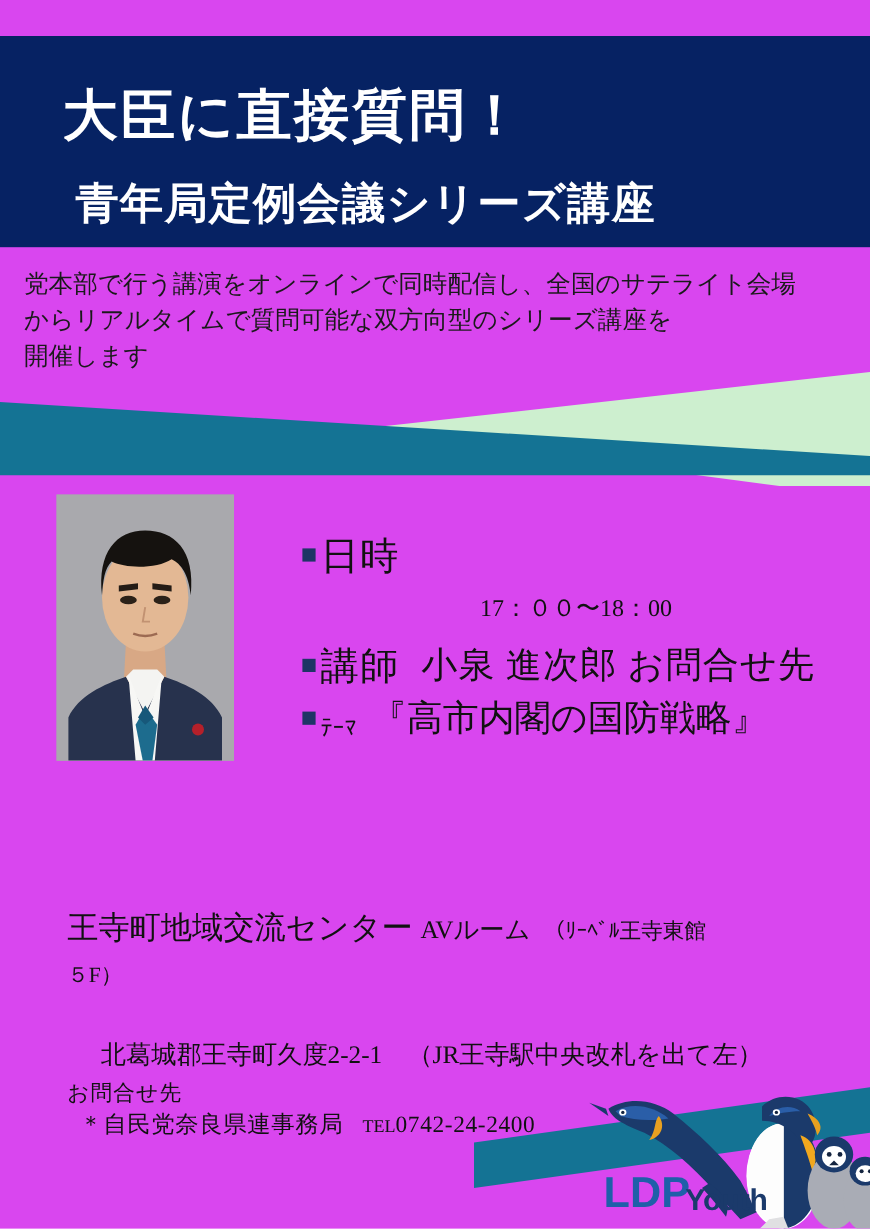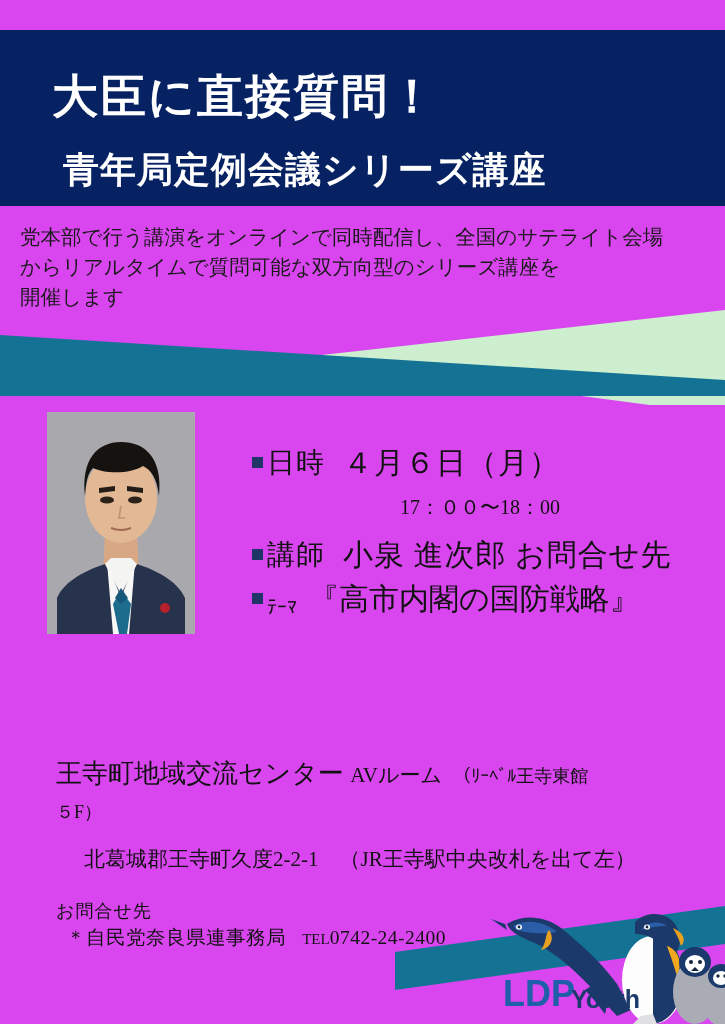--- a/index.html
+++ b/index.html
@@ -108,21 +108,21 @@
   .bullet {
     display: inline-block;
     width: 11px;
     height: 11px;
     background: #1f3566;
     margin-top: 13px;
     margin-right: 4px;
     flex: 0 0 auto;
   }
   .detail-label {
-    font-size: 28px;
+    font-size: 32px;
     line-height: 38px;
     letter-spacing: 1px;
   }
   .detail-label.small-kana {
     font-size: 20px;
     letter-spacing: 0px;
     align-self: center;
     margin-top: 8px;
   }
   .detail-value {
@@ -170,21 +170,21 @@
     width: 640px;
     color: #111111;
     font-size: 26px;
     line-height: 36px;
   }
   .venue-name .vn-room { font-size: 21px; }
   .venue-name .vn-note { font-size: 18px; }
   .venue-address {
     position: absolute;
     left: 84px;
-    top: 844px;
+    top: 864px;
     font-size: 21px;
     line-height: 30px;
     color: #111111;
     white-space: nowrap;
   }
 
   
   .contact {
     position: absolute;
     left: 56px;
@@ -270,21 +270,20 @@
       <path d="M64 116 Q74 120 84 116" fill="none" stroke="#9c6a52" stroke-width="2"></path>
 
       <circle cx="118" cy="196" r="5" fill="#b5202a"></circle>
     </svg>
   </div>
 
   <div class="details">
     <div class="detail-row">
       <span class="bullet"></span>
       <span class="detail-label">日時</span>
-      <span class="detail-value">４月６日（月）</span>
     </div>
     <div class="detail-time">17：００〜18：00</div>
     <div class="detail-row">
       <span class="bullet"></span>
       <span class="detail-label">講師</span>
       <span class="detail-value">小泉 進次郎 お問合せ先</span>
     </div>
     <div class="detail-row">
       <span class="bullet"></span>
       <span class="detail-label small-kana">ﾃｰﾏ</span>

